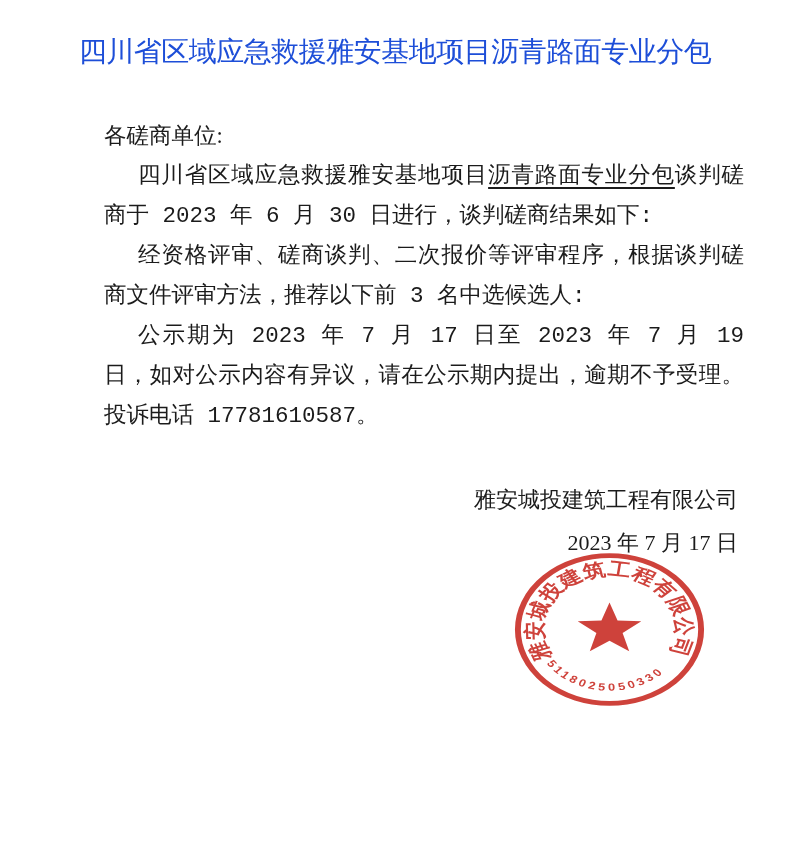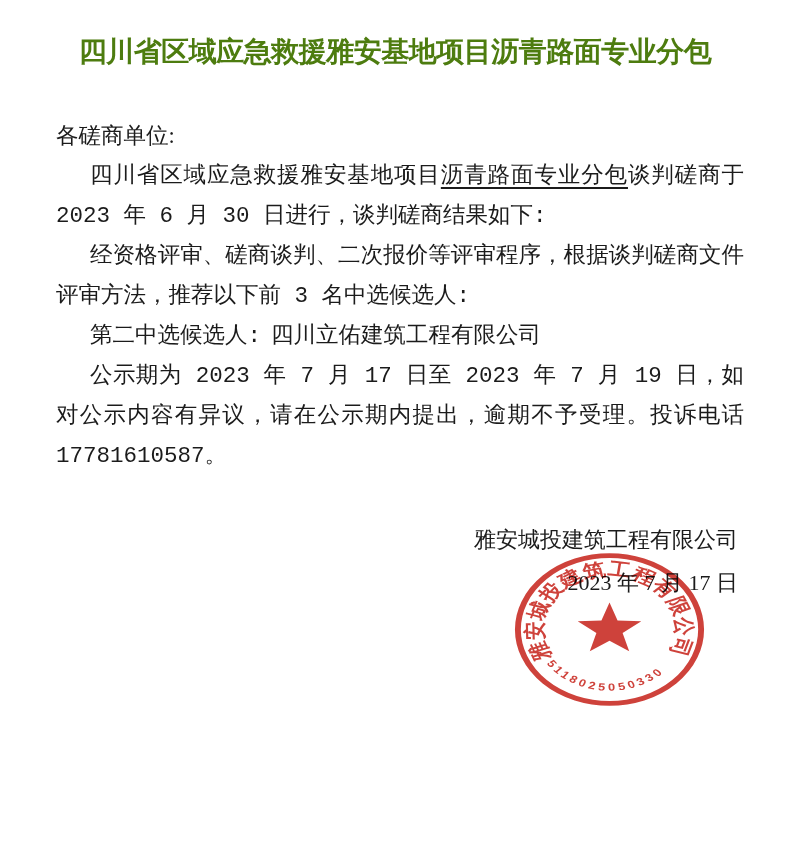--- a/index.html
+++ b/index.html
@@ -11,35 +11,35 @@
   .page {
     position: relative;
     width: 790px; height: 856px;
     background: #ffffff;
     overflow: hidden;
   }
   .title {
     margin: 28px 38px 0 38px;
     text-align: center;
     font-family: "Liberation Sans", "DejaVu Sans", sans-serif;
-    font-weight: bold;
+    font-weight: normal;
     font-size: 28px;
     letter-spacing: -0.5px;
     line-height: 48px;
-    color: #4d7c0f;
+    color: #1d4ed8;
   }
   .title span { display: block; }
   .body-text {
     margin-top: 40px;
     padding: 0 46px 0 56px;
     font-size: 22.5px;
     line-height: 40px;
   }
   p { margin: 0; }
-  .para { text-align: justify; }
+  .para { text-align: justify; margin-left: 48px; }
   .indent { text-indent: 34px; font-family: Liberation Mono, monospace; }
   .underline { text-decoration: underline; text-underline-offset: 5px; }
   .candidate .company { margin-left: 10px; }
   .signature {
     margin-top: 42px;
     padding-right: 52px;
     text-align: right;
     font-size: 22px;
     line-height: 43px;
   }
@@ -70,21 +70,20 @@
   </h1>
 
   <div class="body-text">
     <p class="para">各磋商单位:</p>
 
     <p class="para indent"><span>四川省区域应急救援雅安基地项目</span><span class="underline">沥青路面专业分包</span><span>谈判磋商于 2023 年 6 月 30 日进行，谈判磋商结果如下:</span></p>
 
     <p class="para indent">经资格评审、磋商谈判、二次报价等评审程序，根据谈判磋商文件评审方法，推荐以下前 3 名中选候选人:</p>
 
 
-    <p class="para indent candidate"><span>第二中选候选人:</span><span class="company">四川立佑建筑工程有限公司</span></p>
 
 
     <p class="para indent">公示期为 2023 年 7 月 17 日至 2023 年 7 月 19 日，如对公示内容有异议，请在公示期内提出，逾期不予受理。投诉电话 17781610587。</p>
   </div>
 
   <div class="signature">
     <p>雅安城投建筑工程有限公司</p>
     <p>2023 年 7 月 17 日</p>
   </div>
 

